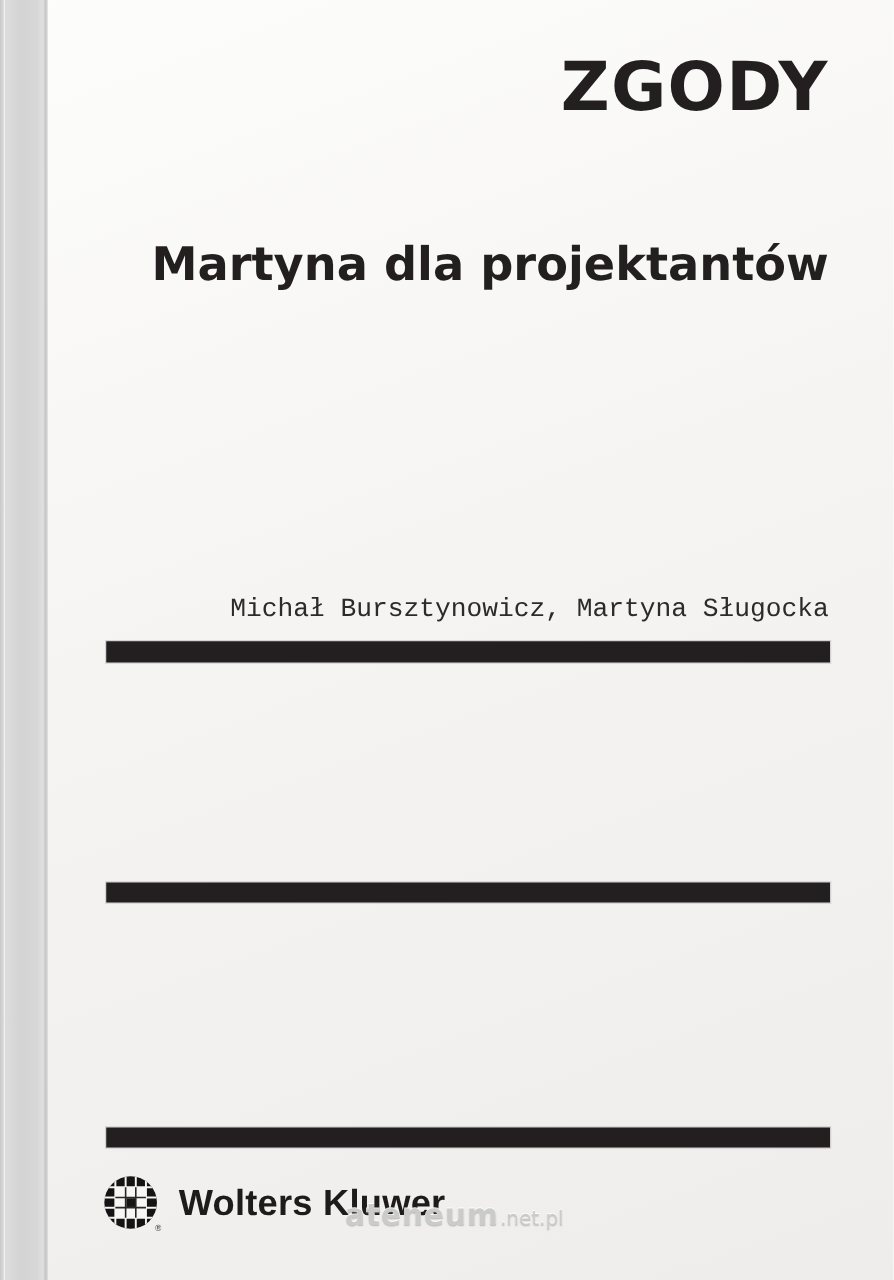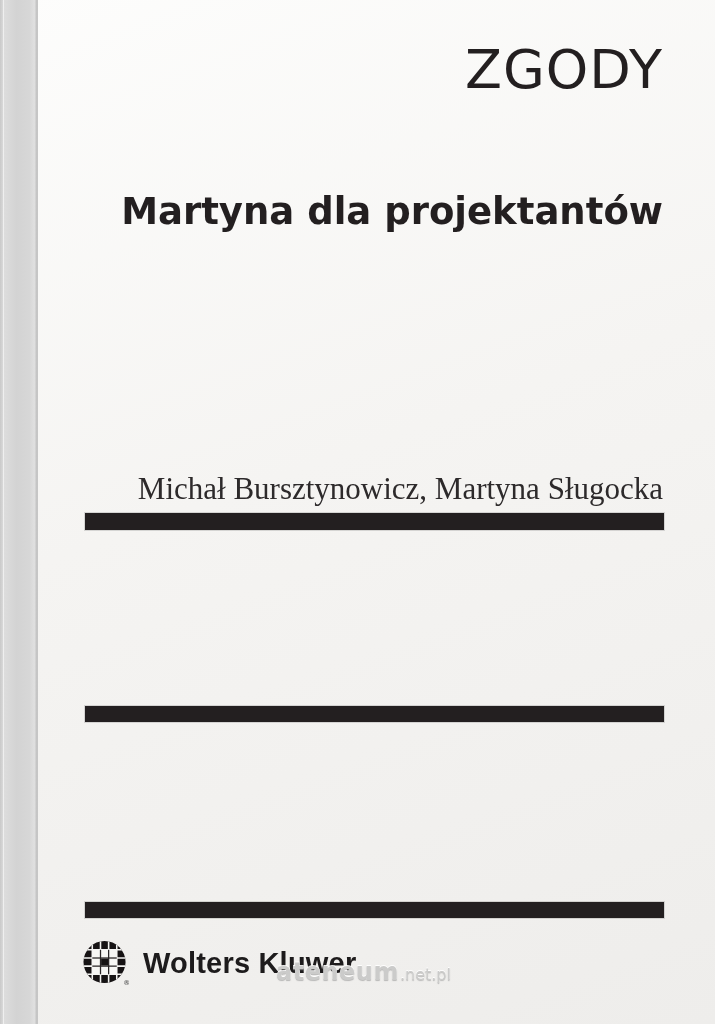--- a/index.html
+++ b/index.html
@@ -35,21 +35,21 @@
     content: "";
     position: absolute; left: 3px; top: 0; bottom: 0;
     width: 1px; background: rgba(255,255,255,0.55);
   }
   
   .title {
     position: absolute;
     top: 41px; right: 52px;
     text-align: right;
     color: var(--ink);
-    font-weight: 400;
+    font-weight: 700;
     font-size: 54px;
     line-height: 58px;
     letter-spacing: 1px;
     white-space: nowrap;
     margin-left: 16px;
   }
   .subtitle {
     position: absolute;
     top: 191px; right: 52px;
     text-align: right;
@@ -57,23 +57,23 @@
     font-weight: 800;
     font-size: 37px;
     line-height: 42px;
     white-space: nowrap;
   }
   .authors {
     position: absolute;
     top: 473px; right: 52px;
     text-align: right;
     color: #2d2a2b;
-    font-family: Liberation Serif, serif;
+    font-family: Liberation Mono, monospace;
     font-weight: 400;
-    font-size: 31px;
+    font-size: 21px;
     line-height: 32px;
     white-space: nowrap;
   }
   .bar {
     position: absolute;
     left: 85px; right: 51px;
     height: 17px;
     background: var(--ink);
     box-shadow: 0 0 0 1px rgba(120,120,120,0.25);
   }

